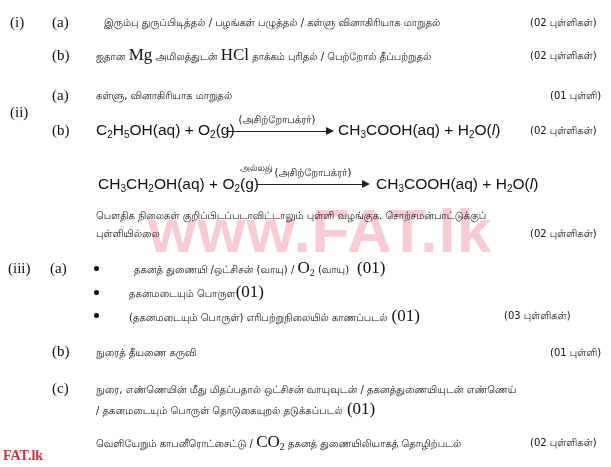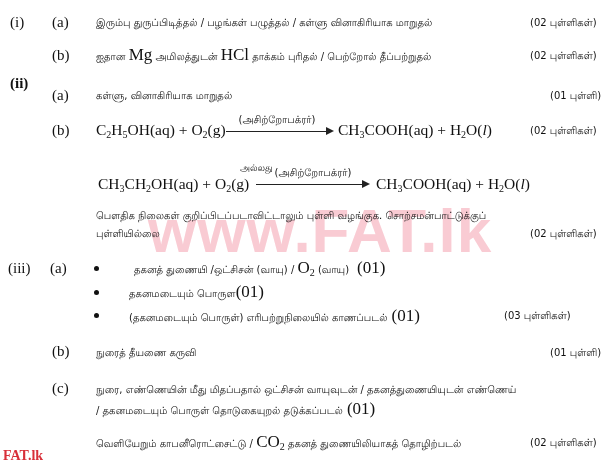--- a/index.html
+++ b/index.html
@@ -3,21 +3,21 @@
 <meta charset="utf-8">
 <style>
   html, body { margin:0; padding:0; background:#ffffff; }
   body { width:611px; height:467px; position:relative; overflow:hidden;
          font-family:"Liberation Serif", serif; color:#111; }
   .abs { position:absolute; white-space:nowrap; }
   .num { font-size:15px; }
   .ta { font-family:"DejaVu Sans", sans-serif; font-size:10px; }
   .mark { font-family:"DejaVu Sans", sans-serif; font-size:10px; }
   .latin { font-family:"Liberation Serif", serif; font-size:17px; }
-  .chem { font-family:Liberation Serif, serif; font-size:15.5px; }
+  .chem { font-family:Liberation Sans, sans-serif; font-size:15.5px; }
   sub { font-size:10px; vertical-align:-3px; }
   .arrow { position:absolute; height:1px; background:#222; }
   .arrow::after { content:""; position:absolute; right:-2px; top:-4px;
                   border-left:8px solid #222; border-top:4.5px solid transparent;
                   border-bottom:4.5px solid transparent; }
   .arrowlbl { position:absolute; font-family:"DejaVu Sans", sans-serif; font-size:10px; text-align:center; }
   .watermark { position:absolute; left:148px; top:195px; font-family:"Liberation Sans", sans-serif;
                font-weight:bold; font-size:62px; color:#f9cbd3; letter-spacing:1px; z-index:0; }
   .content { position:relative; z-index:1; }
   .bullet { position:absolute; width:5px; height:5px; border-radius:50%; background:#111; }
@@ -26,30 +26,30 @@
 </style>
 </head>
 <body>
 
 <div class="watermark">www.FAT.lk</div>
 
 <div class="content">
 
   <span class="abs num" style="left:10px;top:14px;">(i)</span>
   <span class="abs num" style="left:52px;top:14px;">(a)</span>
-  <span class="abs ta" style="left:96px;top:17px;">இரும்பு துருப்பிடித்தல் / பழங்கள் பழுத்தல் / கள்ளு வினாகிரியாக மாறுதல்</span>
+  <span class="abs ta" style="left:104px;top:17px;">இரும்பு துருப்பிடித்தல் / பழங்கள் பழுத்தல் / கள்ளு வினாகிரியாக மாறுதல்</span>
   <span class="abs mark" style="left:530px;top:17px;">(02 புள்ளிகள்)</span>
 
   <span class="abs num" style="left:52px;top:47px;">(b)</span>
   <span class="abs" style="left:96px;top:45px;">
     <span class="ta">ஐதான </span><span class="latin">Mg</span><span class="ta"> அமிலத்துடன் </span><span class="latin">HCl</span><span class="ta"> தாக்கம் புரிதல் / பெற்றோல் தீப்பற்றுதல்</span>
   </span>
   <span class="abs mark" style="left:530px;top:50px;">(02 புள்ளிகள்)</span>
 
-  <span class="abs num" style="left:10px;top:75px;font-weight:bold;">(ii)</span>
+  <span class="abs num" style="left:10px;top:104px;">(ii)</span>
   <span class="abs num" style="left:52px;top:87px;">(a)</span>
   <span class="abs ta" style="left:96px;top:90px;">கள்ளு, வினாகிரியாக மாறுதல்</span>
   <span class="abs mark" style="left:550px;top:90px;">(01 புள்ளி)</span>
 
   <span class="abs num" style="left:52px;top:122px;">(b)</span>
 
   <span class="abs chem" style="left:96px;top:121px;">C<sub>2</sub>H<sub>5</sub>OH(aq) + O<sub>2</sub>(g)</span>
   <div class="arrowlbl" style="left:222px;top:114px;width:110px;">(அசிற்றோபக்ரர்)</div>
   <div class="arrow" style="left:226px;top:131px;width:106px;"></div>
   <span class="abs chem" style="left:338px;top:121px;">CH<sub>3</sub>COOH(aq) + H<sub>2</sub>O(<i>l</i>)</span>

